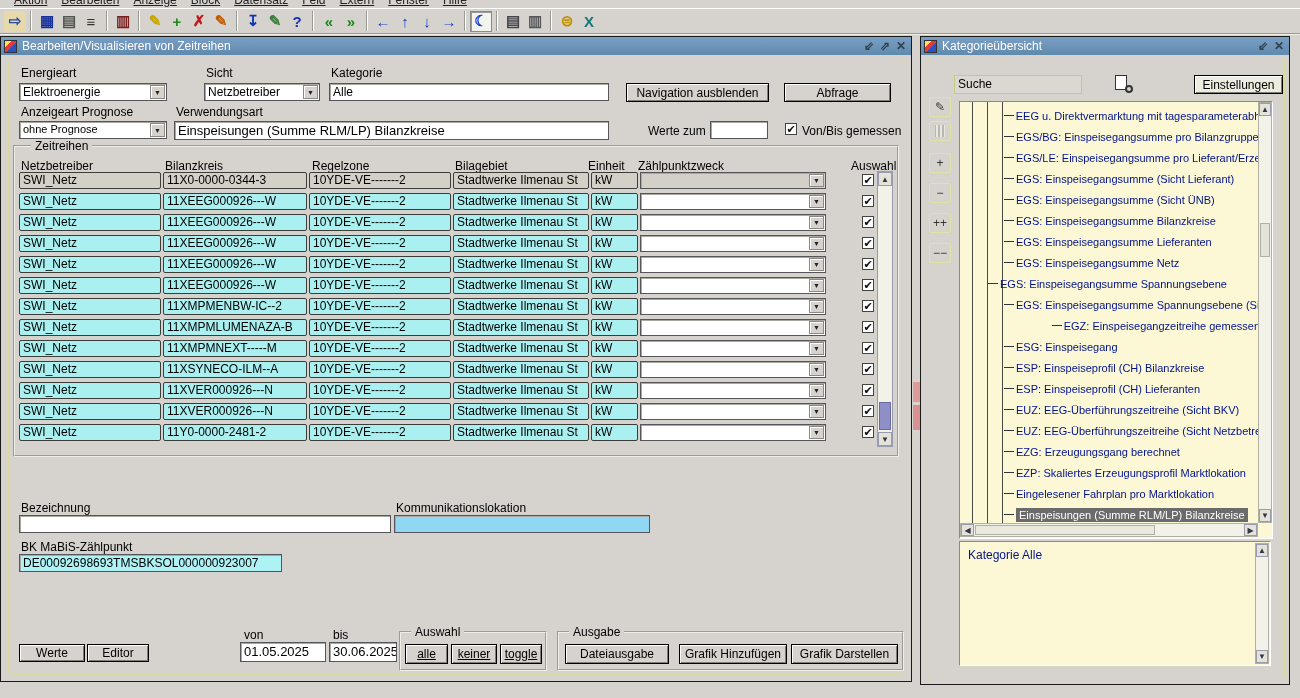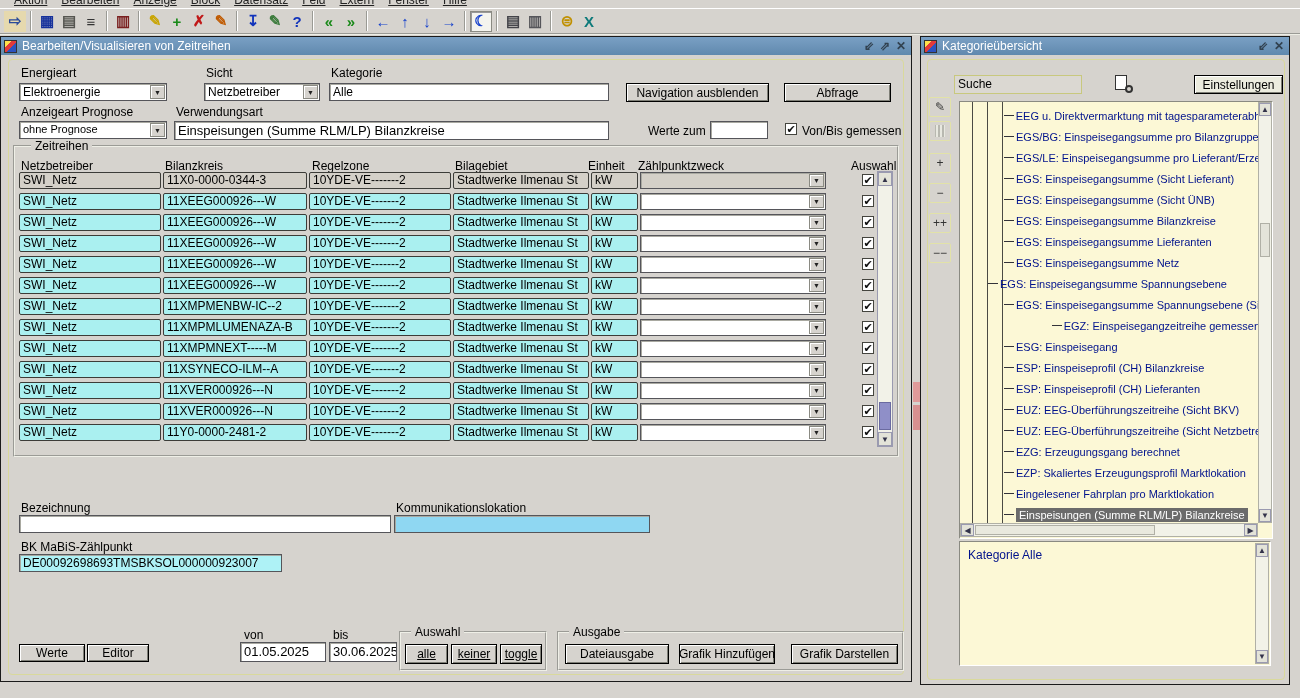--- a/index.html
+++ b/index.html
@@ -335,21 +335,21 @@
     <span class="grp-legend" style="left:10px;">Auswahl</span>
   </div>
   <div class="btn u" style="left:404px;top:607px;width:43px;height:20px;">alle</div>
   <div class="btn u" style="left:450px;top:607px;width:46px;height:20px;">keiner</div>
   <div class="btn u" style="left:499px;top:607px;width:42px;height:20px;">toggle</div>
 
   <div class="grp" style="left:556px;top:594px;width:347px;height:40px;">
     <span class="grp-legend" style="left:10px;">Ausgabe</span>
   </div>
   <div class="btn" style="left:564px;top:607px;width:104px;height:20px;">Dateiausgabe</div>
-  <div class="btn" style="left:678px;top:607px;width:96px;height:20px;">Grafik Hinzufügen</div>
+  <div class="btn" style="left:678px;top:607px;width:108px;height:20px;">Grafik Hinzufügen</div>
   <div class="btn" style="left:790px;top:607px;width:107px;height:20px;">Grafik Darstellen</div>
 </div>
 
 <div class="win" id="win-right" style="left:920px;top:36px;width:370px;height:649px;">
   <div class="titlebar">
     <div class="title-ico"></div>
     <span class="title-txt">Kategorieübersicht</span>
     <div class="title-btns">
       <span class="tbtn">⇙</span>
       <span class="tbtn">✕</span>

